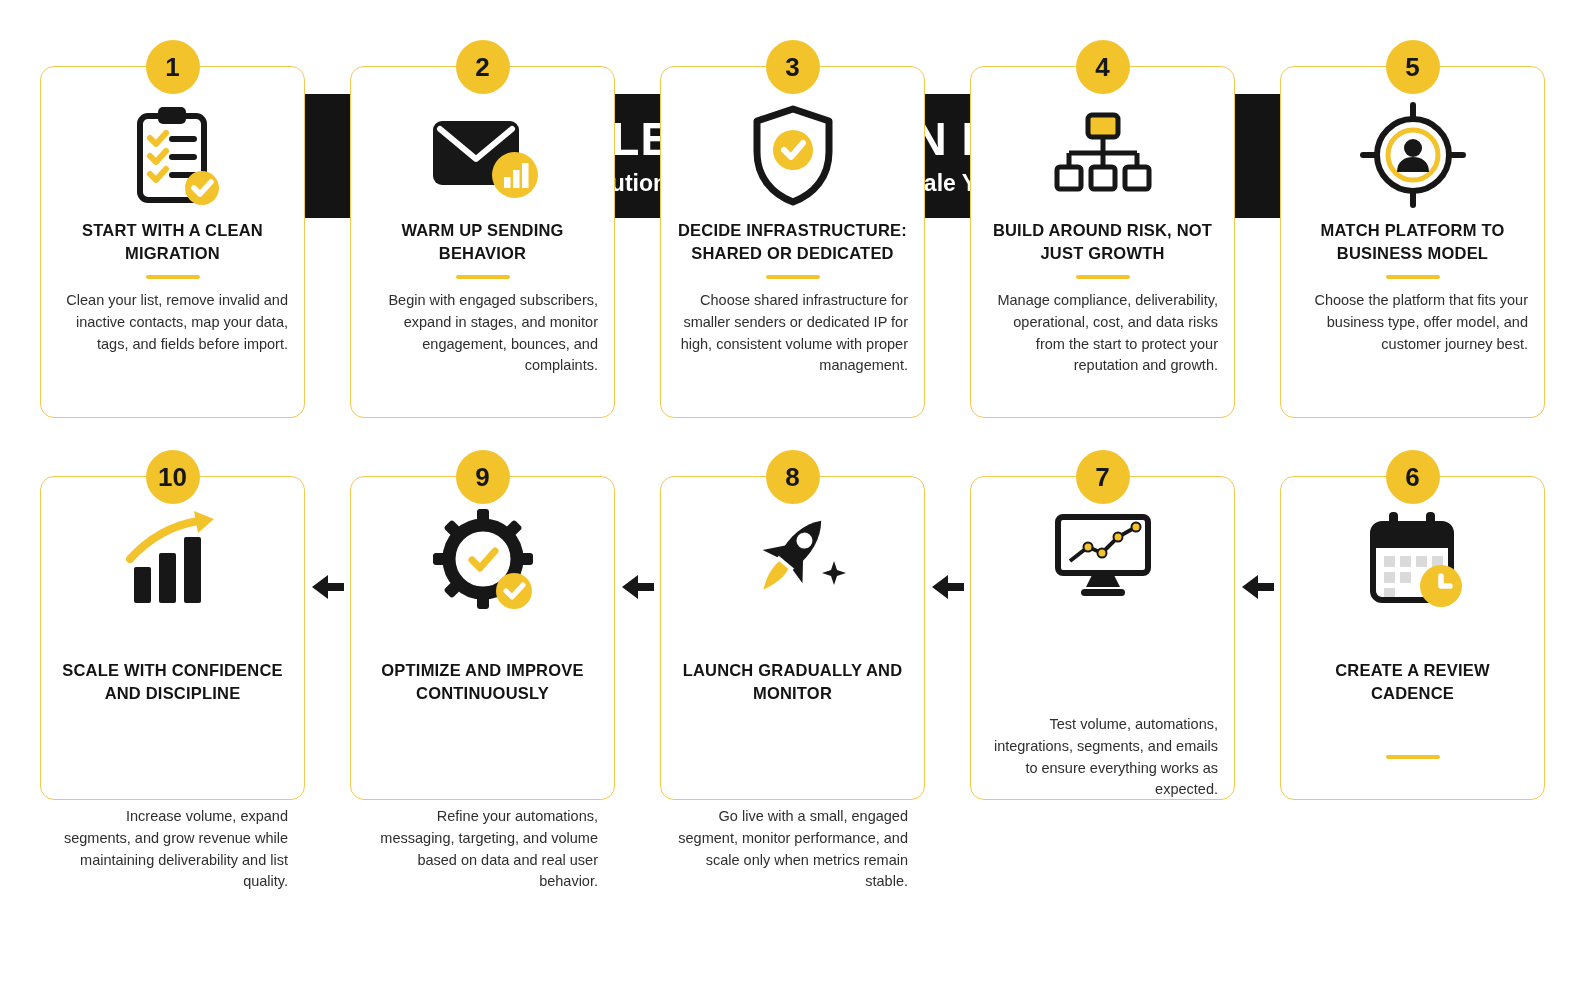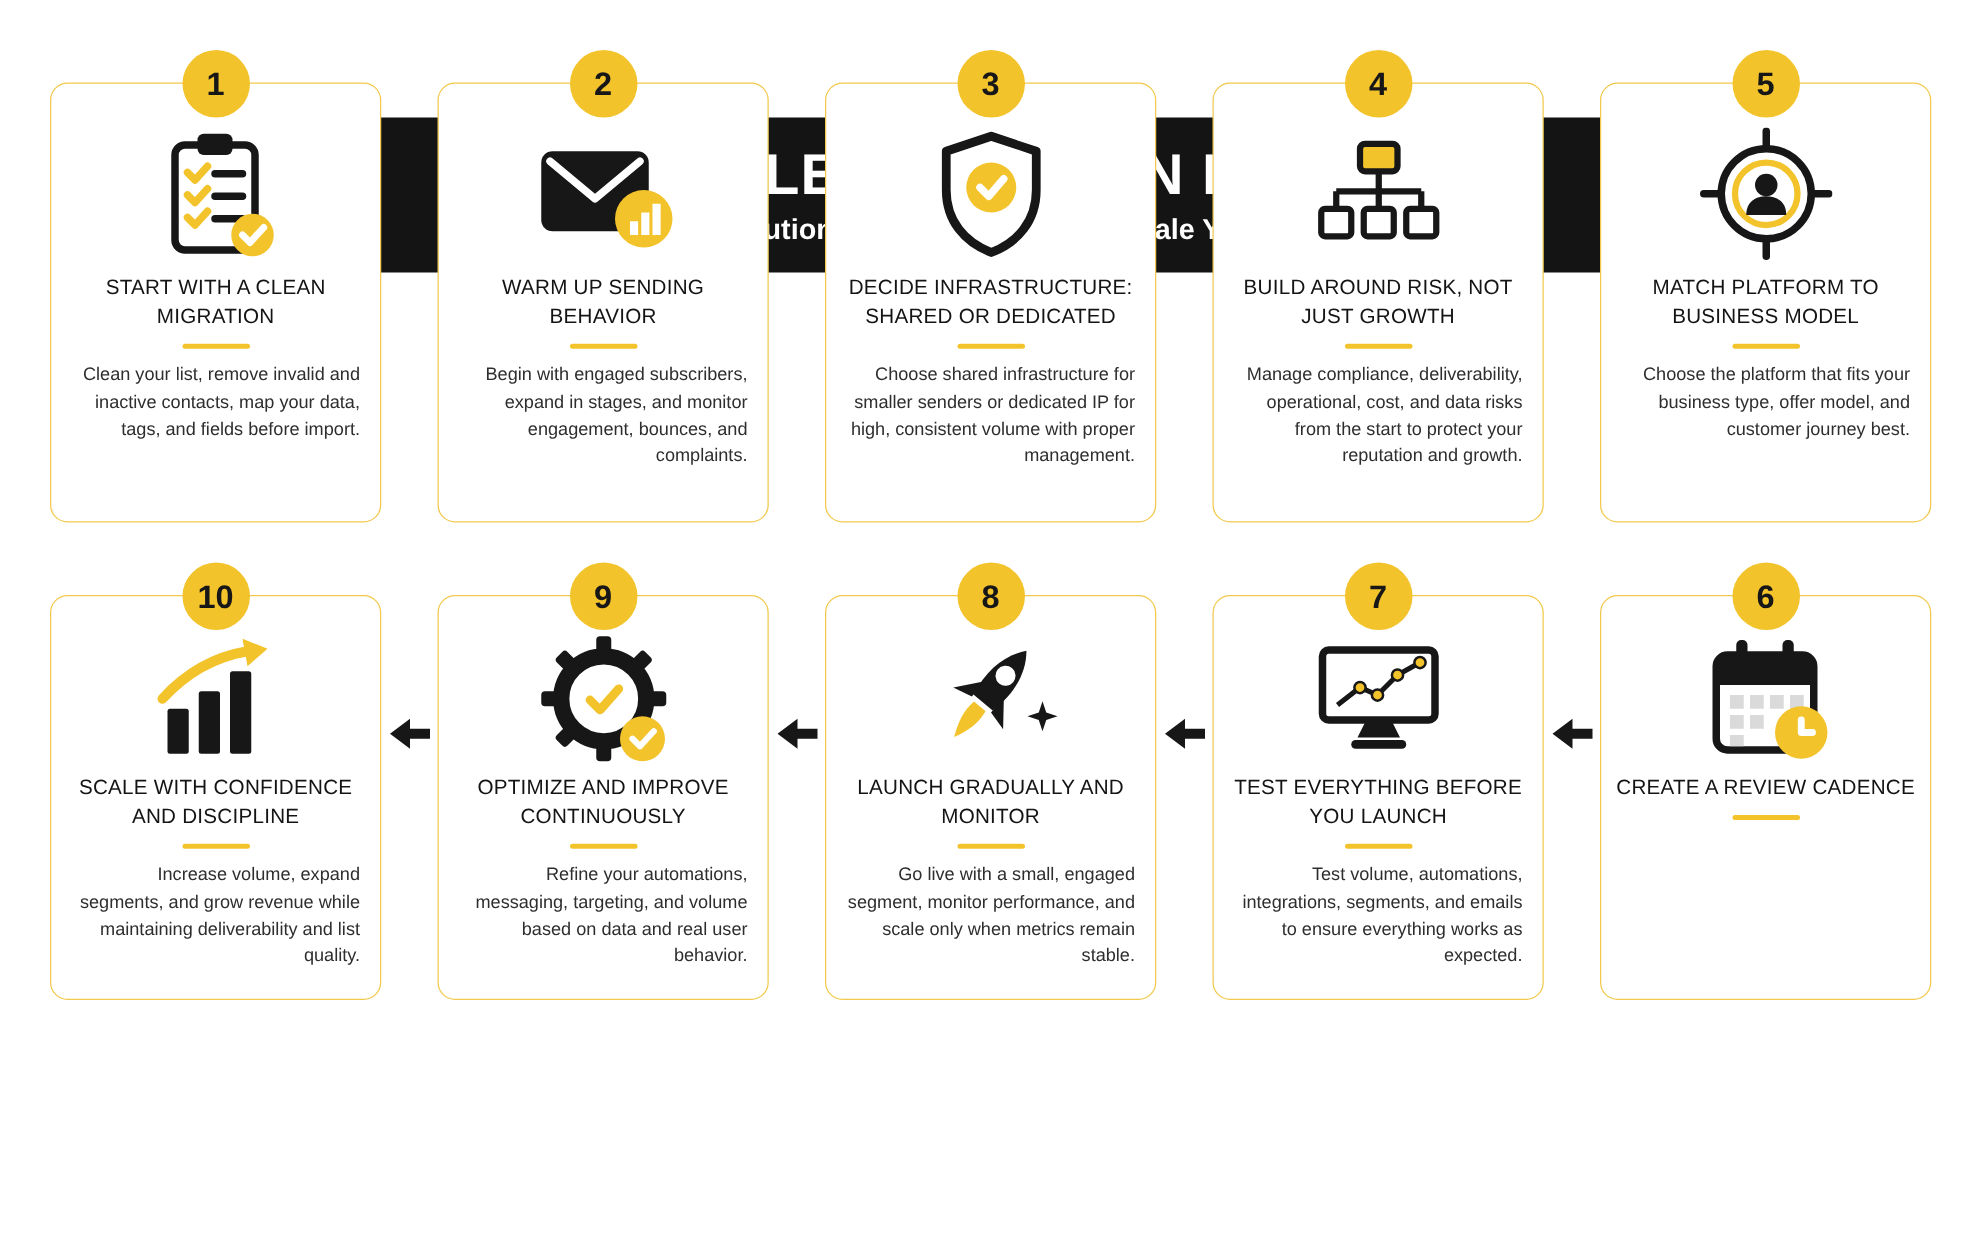--- a/index.html
+++ b/index.html
@@ -31,34 +31,34 @@
   .row-1 { margin-top:66px; }
   .row-2 { margin-top:58px; }
 
   .card {
     width:265px; background:#ffffff;
     border:1.5px solid #F2C94C; border-radius:14px;
     position:relative; display:flex; flex-direction:column; align-items:center;
     padding:30px 12px 16px;
   }
   .row-1 .card { height:352px; }
-  .row-2 .card { height:324px; }
+  .row-2 .card { height:324px;gap:40px; }
 
   .badge {
     position:absolute; top:-27px; left:50%; transform:translateX(-50%);
     width:54px; height:54px; border-radius:50%; background:#F3C32C;
     display:flex; align-items:center; justify-content:center;
     font-size:26px; font-weight:800; color:#171717;
   }
 
   .icon-wrap { height:108px; display:flex; align-items:center; justify-content:center; margin-top:4px; margin-bottom:10px; }
   .row-2 .icon-wrap { height:100px; margin-top:2px; }
 
   .card-title {
-    font-size:16.5px; font-weight:400; text-align:center; line-height:1.4;
+    font-size:16.5px; font-weight:700; text-align:center; line-height:1.4;
     letter-spacing:0.2px; color:#141414;
   }
   .divider { width:54px; height:4px; border-radius:2px; background:#F3C32C; margin:10px auto 11px; }
   .card-body {
     font-size:14.5px; line-height:1.5; text-align:right; color:#2e2e2e; padding:0 4px;
   }
 
   
   .arrow-cell {
     width:45px; align-self:stretch; display:flex; justify-content:center;
@@ -296,21 +296,20 @@
           <rect x="14" y="8" width="90" height="56" rx="5" fill="#fff" stroke="#171717" stroke-width="6"></rect>
           <polyline points="26,52 44,38 58,44 74,28 92,18" fill="none" stroke="#171717" stroke-width="4"></polyline>
           <circle cx="44" cy="38" r="4.5" fill="#F3C32C" stroke="#171717" stroke-width="2"></circle>
           <circle cx="58" cy="44" r="4.5" fill="#F3C32C" stroke="#171717" stroke-width="2"></circle>
           <circle cx="74" cy="28" r="4.5" fill="#F3C32C" stroke="#171717" stroke-width="2"></circle>
           <circle cx="92" cy="18" r="4.5" fill="#F3C32C" stroke="#171717" stroke-width="2"></circle>
           <path d="M49 64 h20 l7 14 h-34 Z" fill="#171717"></path>
           <rect x="37" y="80" width="44" height="7" rx="3.5" fill="#171717"></rect>
         </svg>
       </div>
-      <h3 class="card-title">TEST EVERYTHING BEFORE YOU LAUNCH</h3>
       <div class="divider"></div>
       <p class="card-body">Test volume, automations, integrations, segments, and emails to ensure everything works as expected.</p>
     </section>
 
     <div class="arrow-cell arr-left">
       <svg width="36" height="30" viewBox="0 0 36 30">
         <path d="M2 11 h16 V3 l16 12 -16 12 v-8 H2 Z" fill="#171717"></path>
       </svg>
     </div>
 

